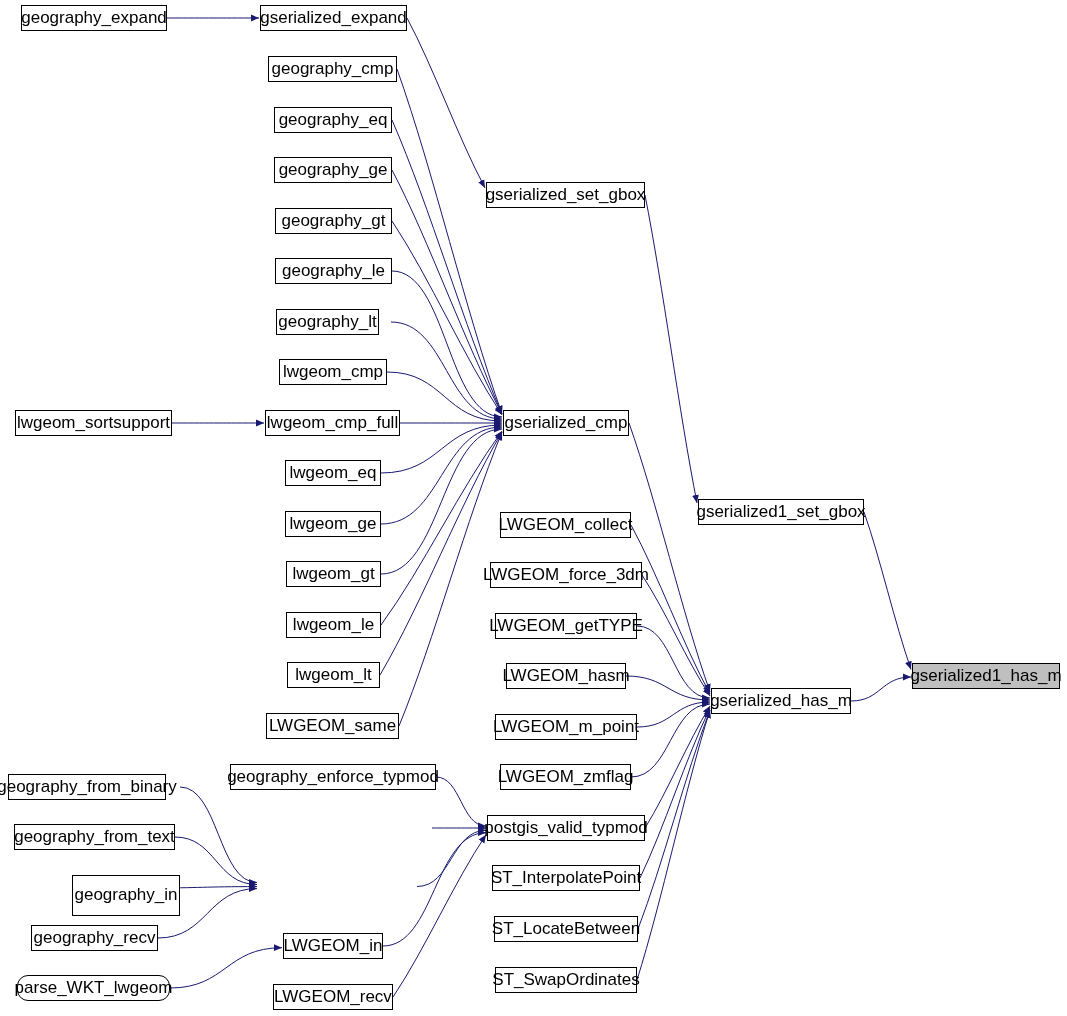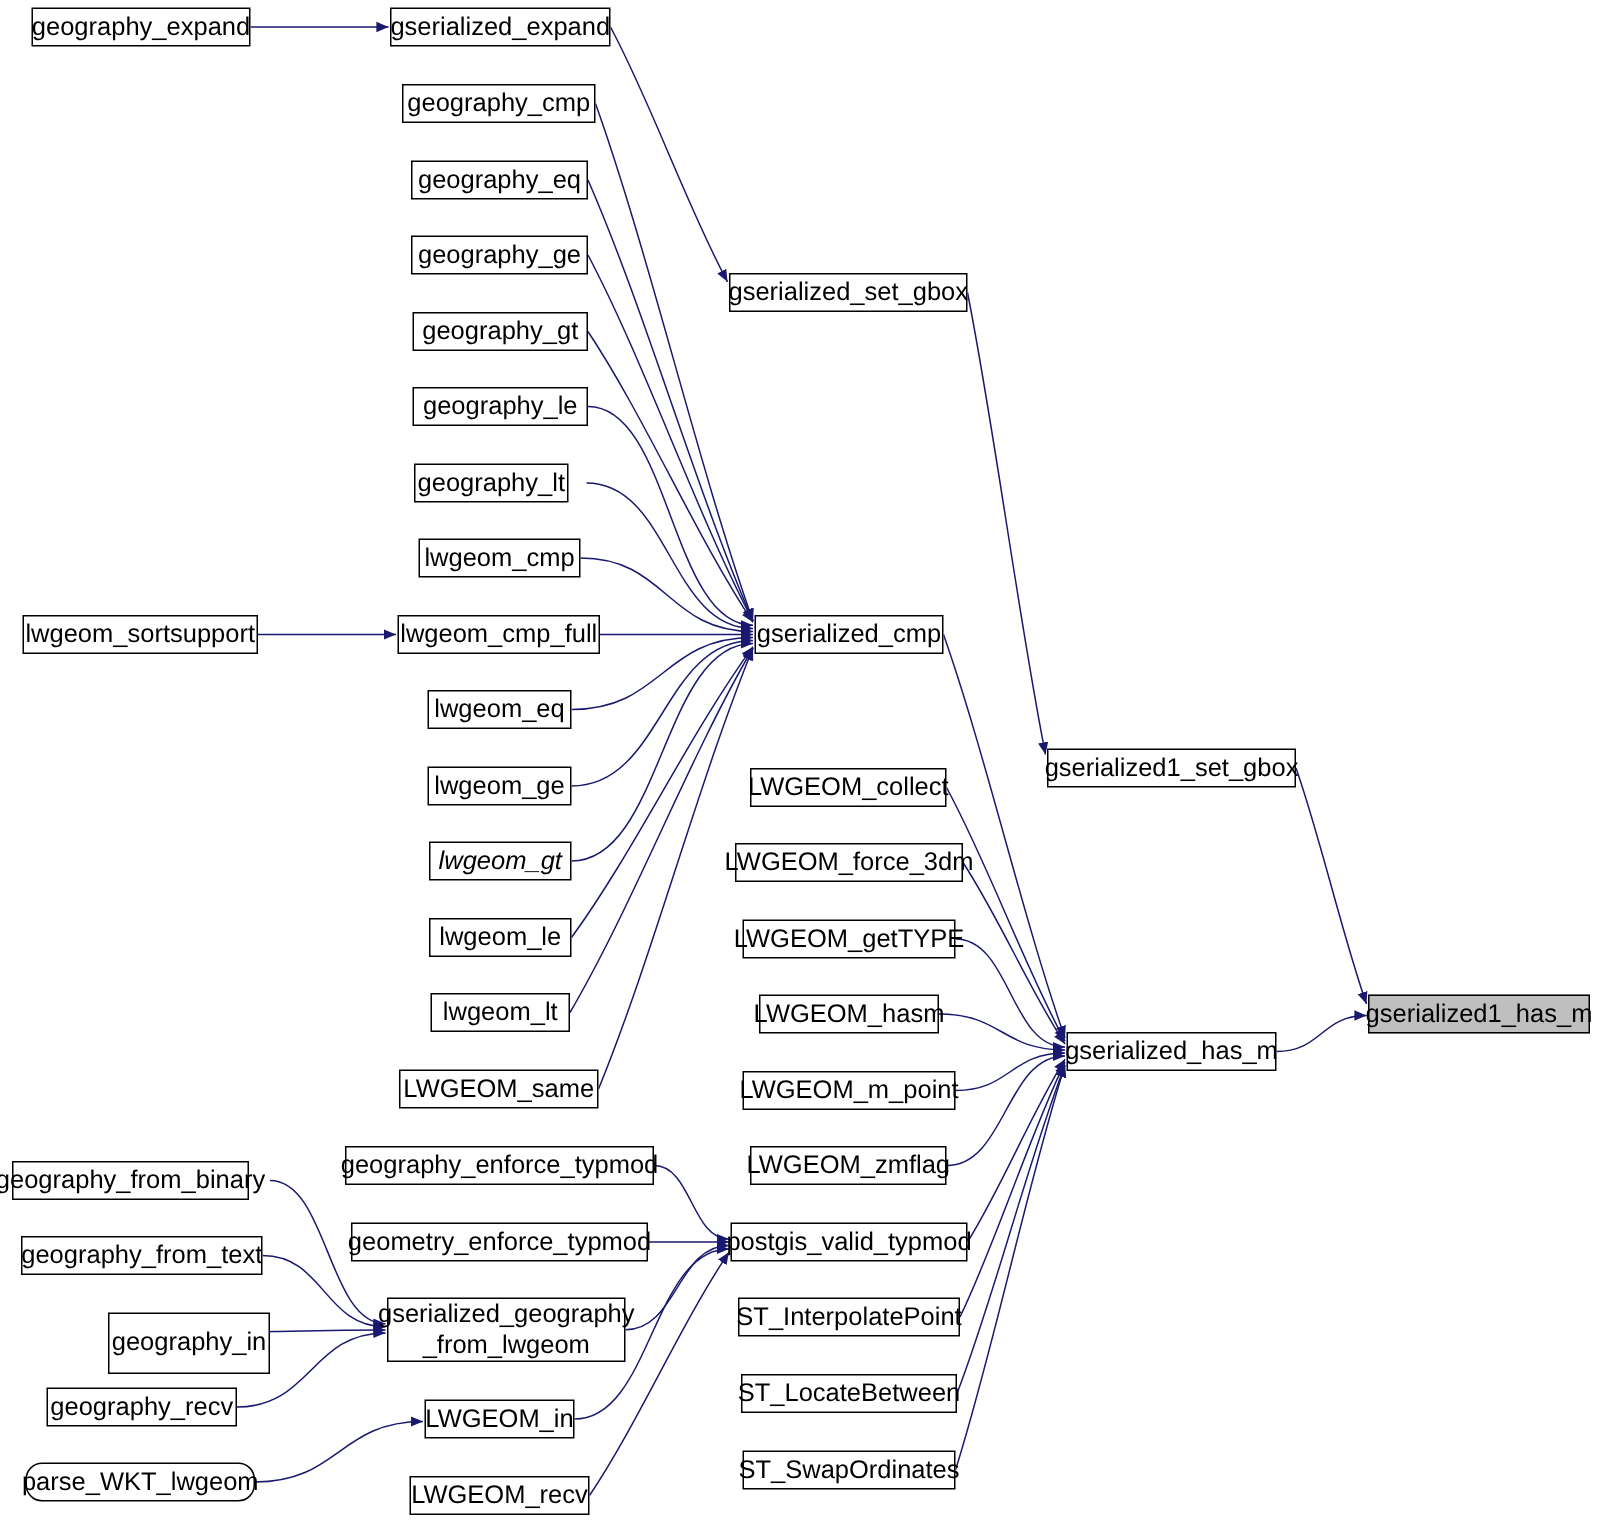--- a/index.html
+++ b/index.html
@@ -115,28 +115,25 @@
     <div class="node" style="left: 268px; top: 56px; width: 129px; height: 26px;">geography_cmp</div>
     <div class="node" style="left: 274px; top: 107px; width: 118px; height: 26px;">geography_eq</div>
     <div class="node" style="left: 274px; top: 157px; width: 118px; height: 26px;">geography_ge</div>
     <div class="node" style="left: 275px; top: 208px; width: 117px; height: 26px;">geography_gt</div>
     <div class="node" style="left: 275px; top: 258px; width: 117px; height: 26px;">geography_le</div>
     <div class="node" style="left: 276px; top: 309px; width: 103px; height: 26px;">geography_lt</div>
     <div class="node" style="left: 279px; top: 359px; width: 108px; height: 26px;">lwgeom_cmp</div>
     <div class="node" style="left: 265px; top: 410px; width: 135px; height: 26px;">lwgeom_cmp_full</div>
     <div class="node" style="left: 285px; top: 460px; width: 96px; height: 26px;">lwgeom_eq</div>
     <div class="node" style="left: 285px; top: 511px; width: 96px; height: 26px;">lwgeom_ge</div>
-    <div class="node" style="left: 286px; top: 561px; width: 95px; height: 26px; font-style: italic;">lwgeom_gt</div>
+    <div class="node" style="left: 286px; top: 561px; width: 95px; height: 26px;">lwgeom_gt</div>
     <div class="node" style="left: 286px; top: 612px; width: 95px; height: 26px;">lwgeom_le</div>
     <div class="node" style="left: 287px; top: 662px; width: 93px; height: 26px;">lwgeom_lt</div>
     <div class="node" style="left: 266px; top: 713px; width: 133px; height: 26px;">LWGEOM_same</div>
     <div class="node" style="left: 230px; top: 764px; width: 206px; height: 26px;">geography_enforce_typmod</div>
-    <div class="node" style="left: 234px; top: 815px; width: 198px; height: 26px;">geometry_enforce_typmod</div>
-    <div class="node" style="left: 258px; top: 865px; width: 159px; height: 43px;">gserialized_geography
-_from_lwgeom</div>
     <div class="node" style="left: 283px; top: 933px; width: 100px; height: 26px;">LWGEOM_in</div>
     <div class="node" style="left: 273px; top: 984px; width: 120px; height: 26px;">LWGEOM_recv</div>
     <div class="node" style="left: 486px; top: 182px; width: 159px; height: 26px;">gserialized_set_gbox</div>
     <div class="node" style="left: 503px; top: 410px; width: 126px; height: 26px;">gserialized_cmp</div>
     <div class="node" style="left: 500px; top: 512px; width: 131px; height: 26px;">LWGEOM_collect</div>
     <div class="node" style="left: 490px; top: 562px; width: 152px; height: 26px;">LWGEOM_force_3dm</div>
     <div class="node" style="left: 495px; top: 613px; width: 142px; height: 26px;">LWGEOM_getTYPE</div>
     <div class="node" style="left: 506px; top: 663px; width: 120px; height: 26px;">LWGEOM_hasm</div>
     <div class="node" style="left: 495px; top: 714px; width: 142px; height: 26px;">LWGEOM_m_point</div>
     <div class="node" style="left: 500px; top: 764px; width: 131px; height: 26px;">LWGEOM_zmflag</div>

